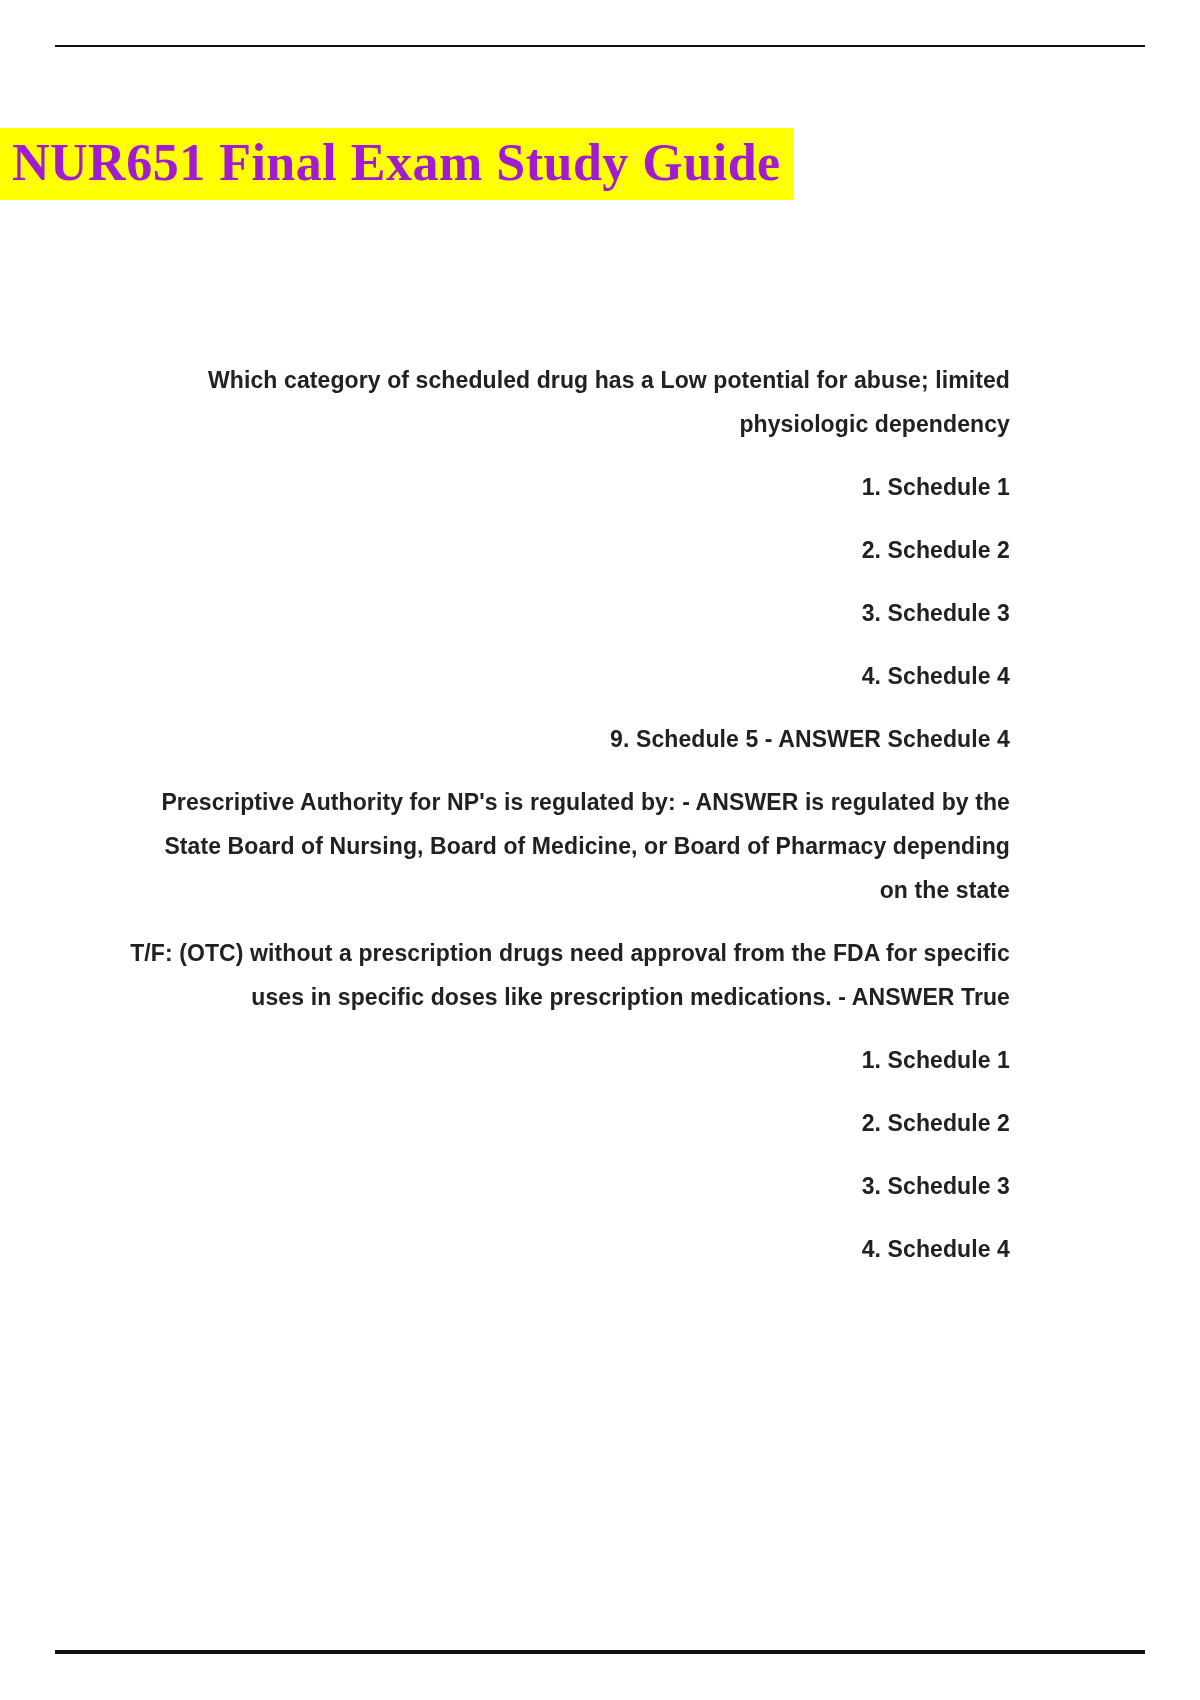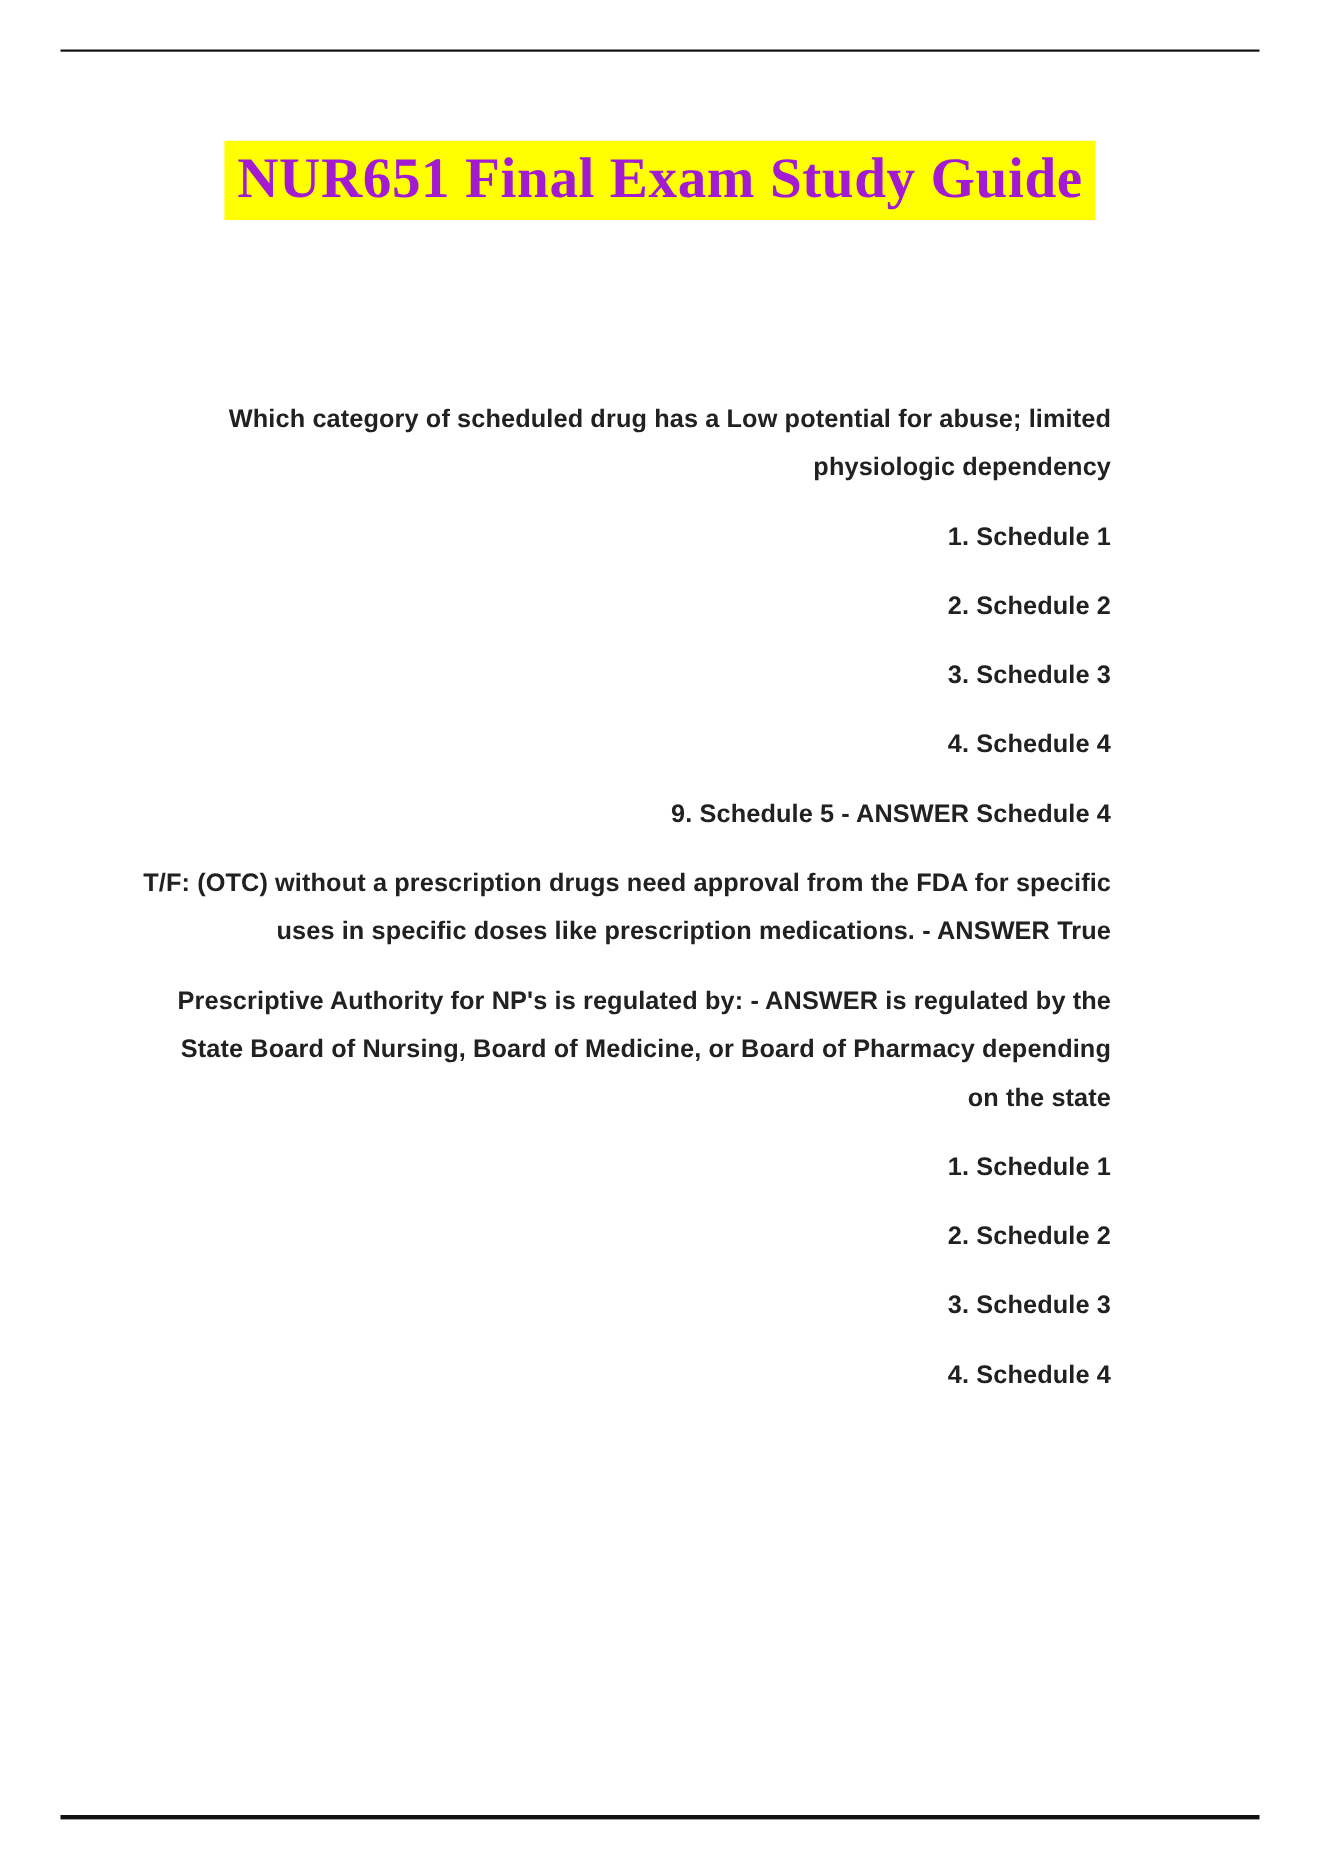--- a/index.html
+++ b/index.html
@@ -23,21 +23,20 @@
     background: #111111;
   }
   .rule.top { top: 45px; height: 2px; }
   .rule.bottom { top: 1650px; height: 4px; }
 
   .title-block {
     position: absolute;
     top: 128px;
     left: 0;
     width: 1200px;
-    text-align: center;
   }
   .title-row { margin-bottom: 10px; }
   .title-row span {
     display: inline-block;
     background: #ffff00;
     color: #a21ad1;
     font-family: "Liberation Serif", serif;
     font-weight: bold;
     font-size: 52px;
     line-height: 66px;
@@ -74,22 +73,22 @@
     </div>
   </div>
 
   <div class="content">
     <p>Which category of scheduled drug has a Low potential for abuse; limited physiologic dependency</p>
     <p>1. Schedule 1</p>
     <p>2. Schedule 2</p>
     <p>3. Schedule 3</p>
     <p>4. Schedule 4</p>
     <p>9. Schedule 5 - ANSWER Schedule 4</p>
+    <p>Prescriptive Authority for NP's is regulated by: - ANSWER is regulated by the State Board of Nursing, Board of Medicine, or Board of Pharmacy depending on the state</p>
     <p>T/F: (OTC) without a prescription drugs need approval from the FDA for specific uses in specific doses like prescription medications. - ANSWER True</p>
-    <p>Prescriptive Authority for NP's is regulated by: - ANSWER is regulated by the State Board of Nursing, Board of Medicine, or Board of Pharmacy depending on the state</p>
     <p>1. Schedule 1</p>
     <p>2. Schedule 2</p>
     <p>3. Schedule 3</p>
     <p>4. Schedule 4</p>
   </div>
 
   <div class="rule bottom"></div>
 
 </div>
 

